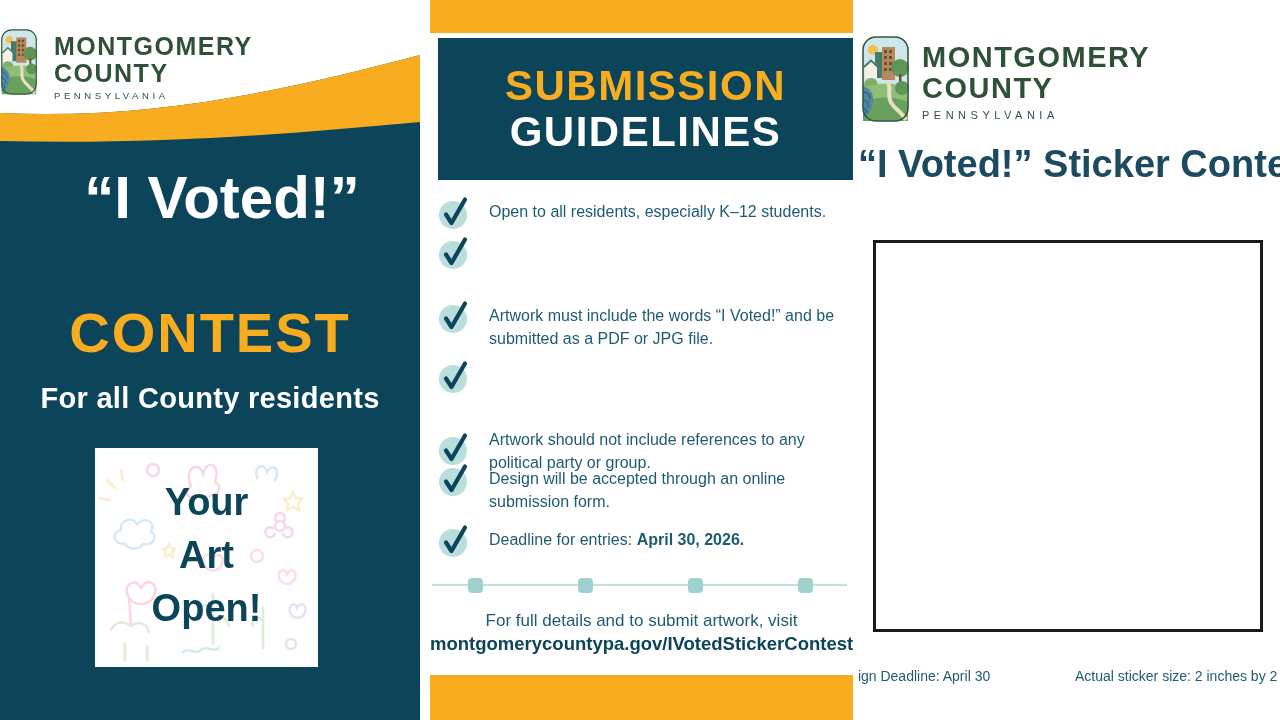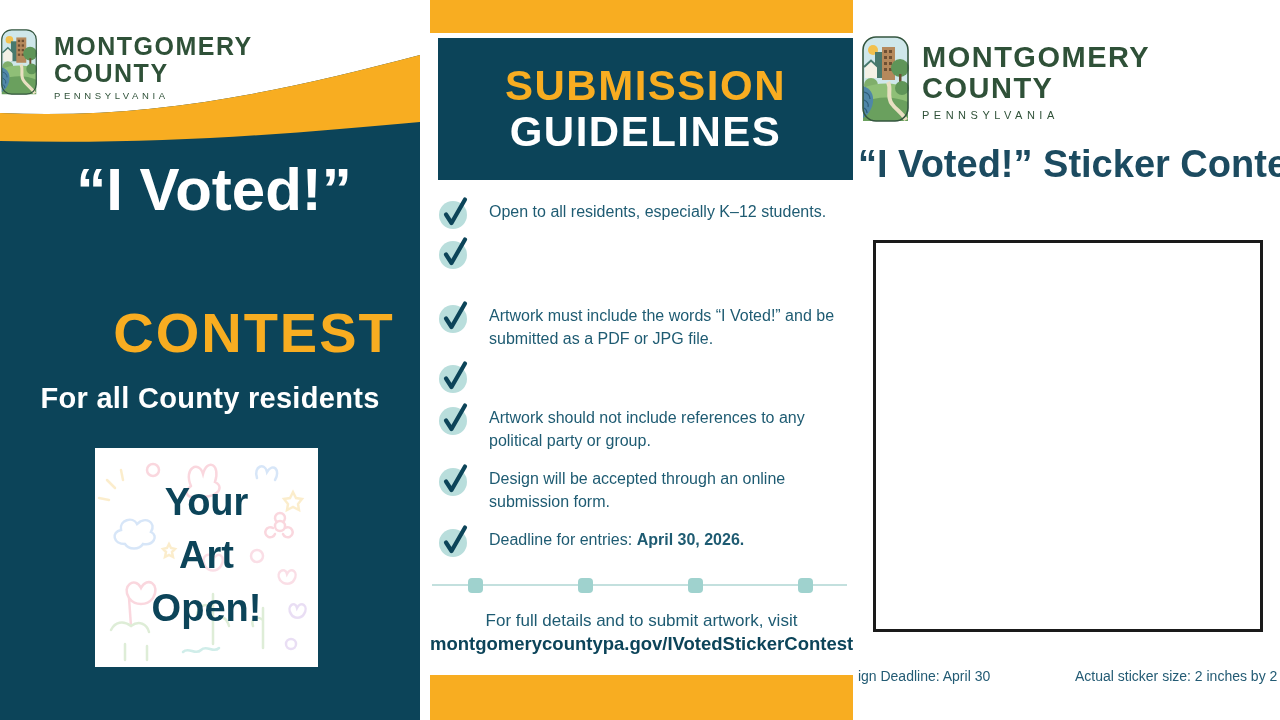--- a/index.html
+++ b/index.html
@@ -22,21 +22,21 @@
   .logo-l3{font-size:9.5px;letter-spacing:3.6px;margin-top:3px;}
   .poster-title{
     position:absolute;top:156px;left:0;width:420px;text-align:center;
     color:#ffffff;font-size:60px;font-weight:800;letter-spacing:0px;line-height:1;
   }
   .poster-sub{
     position:absolute;left:0;width:420px;text-align:center;
     color:#F8AD21;font-size:56px;font-weight:800;letter-spacing:2px;line-height:1;
   }
   .sub1{top:240px;}
-  .sub2{top:305px;margin-left:44px;}
+  .sub2{top:305px;}
   .poster-tagline{
     position:absolute;top:382px;left:0;width:420px;text-align:center;
     color:#ffffff;font-size:29px;font-weight:bold;letter-spacing:0.3px;
   }
   .art-box{
     position:absolute;top:448px;left:95px;width:223px;height:219px;
     background:#ffffff;text-align:center;
   }
   .doodles{position:absolute;top:0;left:0;opacity:0.45;}
   .art-text{position:relative;padding-top:28px;color:#0C4459;font-size:38px;font-weight:800;line-height:53px;}
@@ -60,21 +60,21 @@
     margin:4px 0 0 0;color:#1E5B72;font-size:16px;line-height:23px;
   }
   .g-text b{font-weight:bold;}
   .w372{width:372px;}
   .w350{width:350px;}
   .nowrap{white-space:nowrap;}
   .i1{top:196px;}
   .i2{top:236px;}
   .i3{top:300px;}
   .i4{top:360px;}
-  .i5{top:402px;}
+  .i5{top:424px;align-items:center;}
   .i6{top:463px;}
   .i7{top:524px;}
   .divider-line{position:absolute;top:584px;left:2px;width:415px;height:2px;background:#C3E0DE;}
   .divider-dot{position:absolute;top:578px;width:15px;height:15px;border-radius:4px;background:#9FD2CE;}
   .dot1{left:38px;}.dot2{left:148px;}.dot3{left:258px;}.dot4{left:368px;}
   .footer-note{
     position:absolute;top:611px;left:0;width:423px;text-align:center;
     color:#1E5B72;font-size:17px;
   }
   .footer-url{
@@ -151,21 +151,21 @@
       <svg width="47" height="86" viewBox="0 0 47 86" style="width:50px;height:66px;">
         <use href="#badge-art"></use>
       </svg>
       <div class="logo-text">
         <div class="logo-l1">MONTGOMERY</div>
         <div class="logo-l2">COUNTY</div>
         <div class="logo-l3">PENNSYLVANIA</div>
       </div>
     </div>
 
-    <h1 class="poster-title" style="margin:4px;">“I Voted!”</h1>
+    <h1 class="poster-title" style="margin:12px;">“I Voted!”</h1>
     <div class="poster-sub sub2">CONTEST</div>
     <div class="poster-tagline">For all County residents</div>
 
     <div class="art-box">
       <svg class="doodles" width="223" height="219" viewBox="0 0 223 219">
         <g fill="none" stroke-width="2.5" stroke-linecap="round">
           <path d="M20 40 L12 32 M28 32 L26 22 M14 52 L4 50" stroke="#f8d890"></path>
           <circle cx="58" cy="22" r="6" stroke="#f4a8b8"></circle>
           <path d="M96 38 C88 20 104 12 108 26 C112 10 126 16 120 34 C132 40 118 52 104 48 C92 52 88 44 96 38" stroke="#f4a8b8"></path>
           <path d="M162 30 C158 18 170 14 172 24 C178 14 186 22 180 32" stroke="#a8c8f0"></path>

